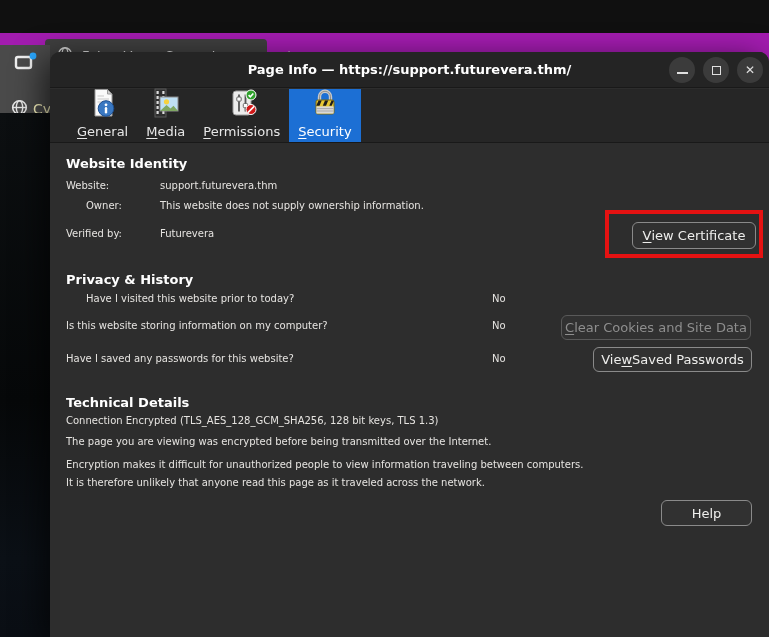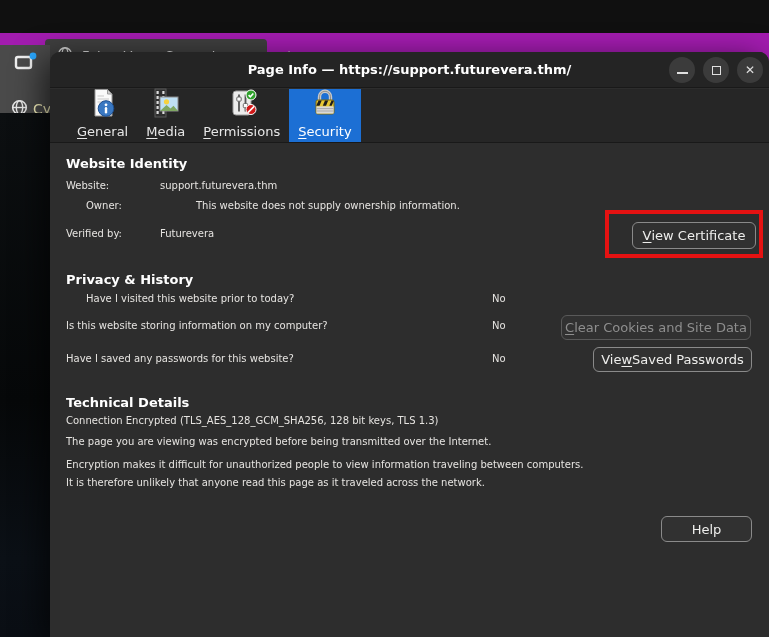--- a/index.html
+++ b/index.html
@@ -201,21 +201,21 @@
         </svg>
       </span>
       <span class="lbl"><span class="mn">S</span>ecurity</span>
     </div>
   </div>
 
   <div class="h" style="left:16px; top:104px;">Website Identity</div>
   <div class="t" style="left:16px; top:128px;">Website:</div>
   <div class="t" style="left:110px; top:128px;">support.futurevera.thm</div>
   <div class="t" style="left:16px; top:148px;margin-left:20px;">Owner:</div>
-  <div class="t" style="left:110px; top:148px;margin-left:36px;">This website does not supply ownership information.</div>
+  <div class="t" style="left:110px; top:148px;">This website does not supply ownership information.</div>
   <div class="t" style="left:16px; top:176px;">Verified by:</div>
   <div class="t" style="left:110px; top:176px;">Futurevera</div>
 
   <div class="btn" style="left:582px; top:170px; width:124px; height:27px;"><span class="mn">V</span>iew Certificate</div>
   <div class="redbox"></div>
 
   <div class="h" style="left:16px; top:220px;">Privacy &amp; History</div>
   <div class="t" style="left:16px; top:241px;margin-left:20px;">Have I visited this website prior to today?</div>
   <div class="t" style="left:442px; top:241px;">No</div>
   <div class="t" style="left:16px; top:268px;">Is this website storing information on my computer?</div>
@@ -224,14 +224,14 @@
   <div class="t" style="left:16px; top:301px;">Have I saved any passwords for this website?</div>
   <div class="t" style="left:442px; top:301px;">No</div>
   <div class="btn" style="left:543px; top:295px; width:159px; height:25px;">Vie<span class="mn">w</span> Saved Passwords</div>
 
   <div class="h" style="left:16px; top:343px;">Technical Details</div>
   <div class="t" style="left:16px; top:363px;">Connection Encrypted (TLS_AES_128_GCM_SHA256, 128 bit keys, TLS 1.3)</div>
   <div class="t" style="left:16px; top:407px;">Encryption makes it difficult for unauthorized people to view information traveling between computers.</div>
   <div class="t" style="left:16px; top:384px;">The page you are viewing was encrypted before being transmitted over the Internet.</div>
   <div class="t" style="left:16px; top:425px;">It is therefore unlikely that anyone read this page as it traveled across the network.</div>
 
-  <div class="btn" style="left:611px; top:464px; width:91px; height:26px;">Help</div>
+  <div class="btn" style="left:611px; top:448px; width:91px; height:26px;">Help</div>
 </div>
 
 </body></html>

